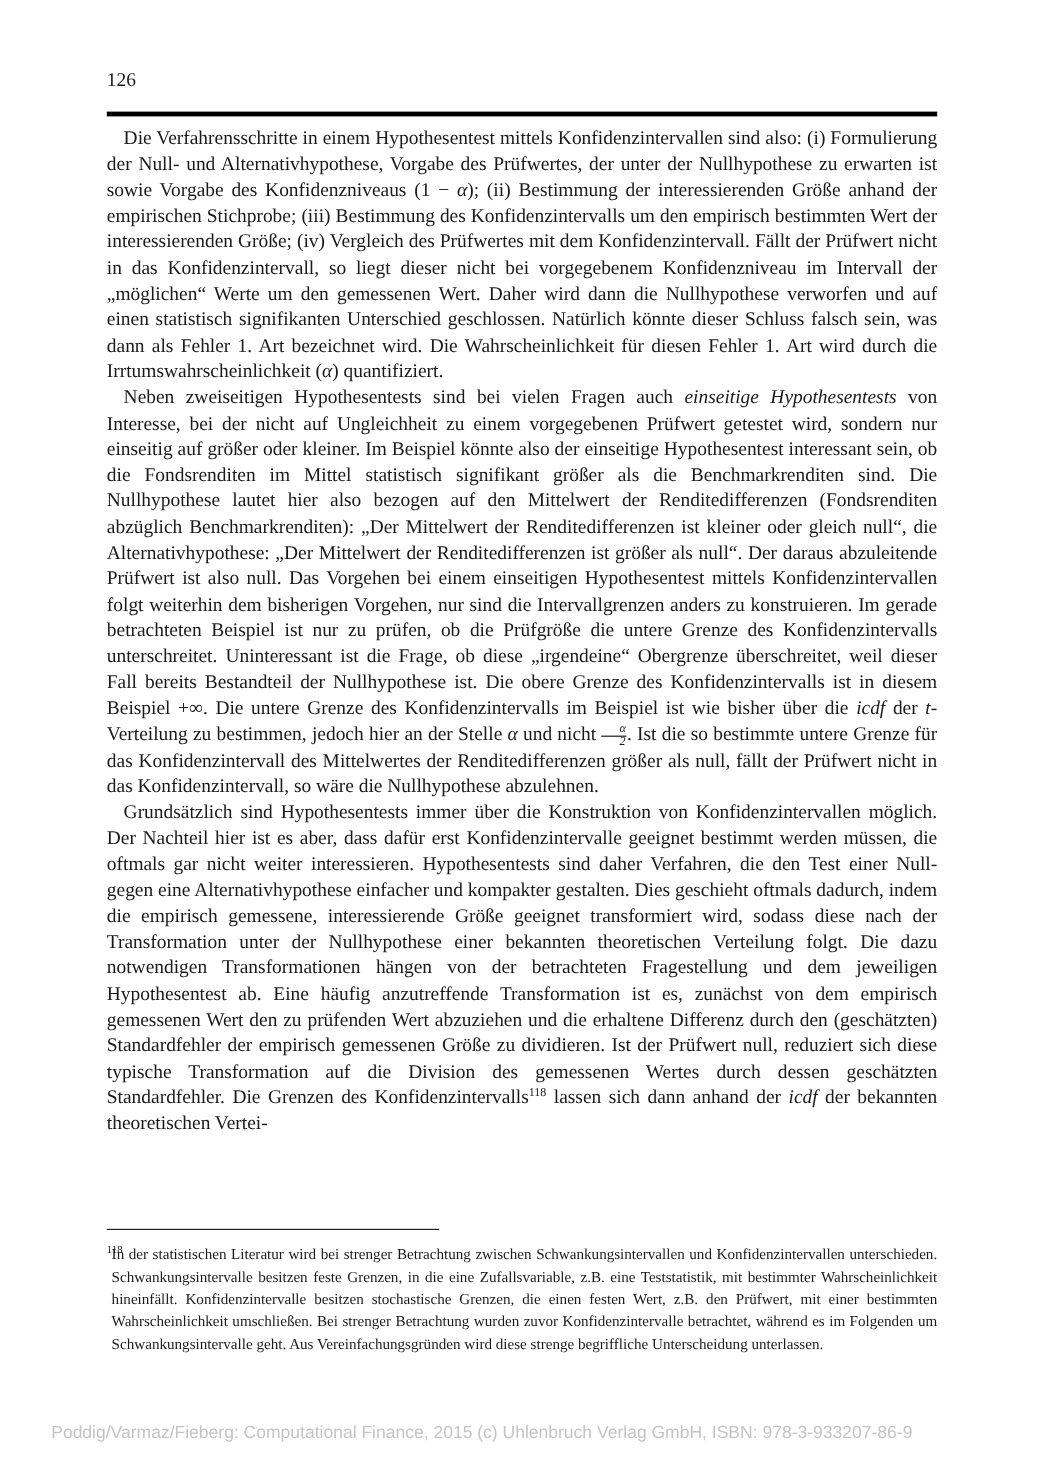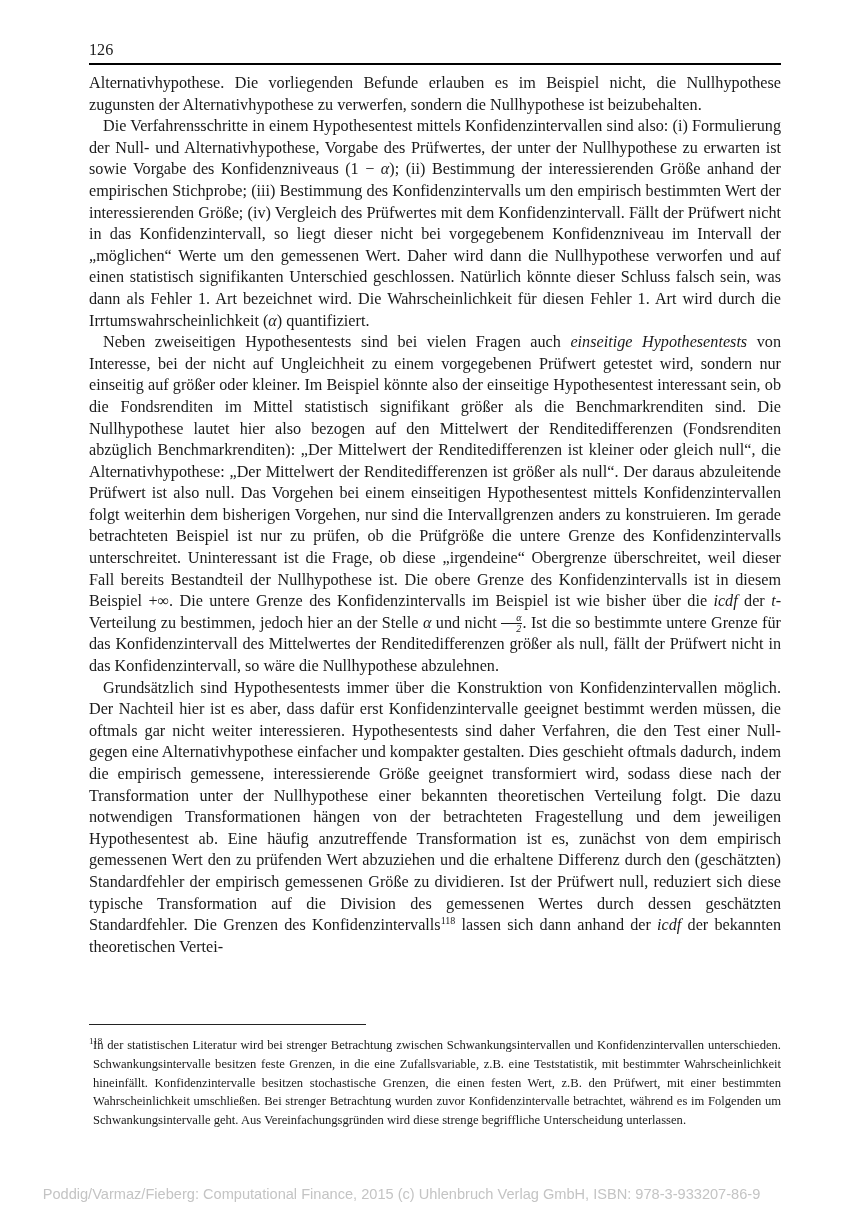--- a/index.html
+++ b/index.html
@@ -4,22 +4,23 @@
 <style>
   html, body { margin: 0; padding: 0; background: #ffffff; }
   body {
     width: 867px; height: 1227px; position: relative; overflow: hidden;
     font-family: "Liberation Serif", "DejaVu Serif", serif;
     color: #1a1a1a;
   }
   .page { position: absolute; left: 89px; top: 40px; width: 692px; }
   .running-head {
     display: flex; justify-content: space-between; align-items: baseline;
-    font-size: 16.2px; line-height: 20px; padding-bottom: 3px;
-    border-bottom: 2px solid #000000;
+    font-size: 16.2px; line-height: 20px; padding-bottom: 16px;
+    border-bottom: 4px solid #000000;
+    margin-top: 17px;
   }
   .body-text { margin-top: 8px; font-size: 16.2px; line-height: 21.6px; text-align: justify; hyphens: manual; }
   .body-text p { margin: 0; text-indent: 0; }
   .body-text p.indent { text-indent: 14px; }
   .body-text p.first { text-indent: 0; }
   em { font-style: italic; }
   .math { font-style: italic; }
   sup { font-size: 10px; line-height: 0; vertical-align: 6px; }
   .frac { display: inline-block; vertical-align: -4px; text-align: center; font-size: 10px; line-height: 10px; font-style: italic; }
   .frac span { display: block; }
@@ -35,21 +36,20 @@
 </style>
 </head>
 <body>
 
 <div class="page">
   <div class="running-head">
     <span>126</span>
   </div>
 
   <div class="body-text">
-    <p class="first"><span>Alternativhypothese. Die vorliegenden Befunde erlauben es im Beispiel nicht, die Nullhypothese zugunsten der Alternativhypothese zu verwerfen, sondern die Nullhypothese ist beizubehalten.</span></p>
     <p class="indent"><span>Die Verfahrensschritte in einem Hypothesentest mittels Konfidenzintervallen sind also: (i) Formulierung der Null- und Alternativhypothese, Vorgabe des Prüfwertes, der unter der Null­hypothese zu erwarten ist sowie Vorgabe des Konfidenzniveaus (1 − </span><span class="math">α</span><span>); (ii) Bestimmung der interessierenden Größe anhand der empirischen Stichprobe; (iii) Bestimmung des Konfidenzinter­valls um den empirisch bestimmten Wert der interessierenden Größe; (iv) Vergleich des Prüfwertes mit dem Konfidenzintervall. Fällt der Prüfwert nicht in das Konfidenzintervall, so liegt dieser nicht bei vorgegebenem Konfidenzniveau im Intervall der „möglichen“ Werte um den gemessenen Wert. Daher wird dann die Nullhypothese verworfen und auf einen statistisch signifikanten Unterschied geschlossen. Natürlich könnte dieser Schluss falsch sein, was dann als Fehler 1. Art bezeichnet wird. Die Wahrscheinlichkeit für diesen Fehler 1. Art wird durch die Irrtumswahrscheinlichkeit (</span><span class="math">α</span><span>) quantifiziert.</span></p>
     <p class="indent"><span>Neben zweiseitigen Hypothesentests sind bei vielen Fragen auch </span><em>einseitige Hypothesentests</em><span> von Interesse, bei der nicht auf Ungleichheit zu einem vorgegebenen Prüfwert getestet wird, son­dern nur einseitig auf größer oder kleiner. Im Beispiel könnte also der einseitige Hypothesentest interessant sein, ob die Fondsrenditen im Mittel statistisch signifikant größer als die Benchmarkren­diten sind. Die Nullhypothese lautet hier also bezogen auf den Mittelwert der Renditedifferenzen (Fondsrenditen abzüglich Benchmarkrenditen): „Der Mittelwert der Renditedifferenzen ist kleiner oder gleich null“, die Alternativhypothese: „Der Mittelwert der Renditedifferenzen ist größer als null“. Der daraus abzuleitende Prüfwert ist also null. Das Vorgehen bei einem einseitigen Hypothesentest mittels Konfidenzintervallen folgt weiterhin dem bisherigen Vorgehen, nur sind die Intervallgrenzen anders zu konstruieren. Im gerade betrachteten Beispiel ist nur zu prüfen, ob die Prüfgröße die untere Grenze des Konfidenzintervalls unterschreitet. Uninteressant ist die Frage, ob diese „irgendeine“ Obergrenze überschreitet, weil dieser Fall bereits Bestandteil der Nullhypothese ist. Die obere Grenze des Konfidenzintervalls ist in diesem Beispiel +∞. Die untere Grenze des Konfidenzintervalls im Beispiel ist wie bisher über die </span><span class="math">icdf</span><span> der </span><span class="math">t</span><span>-Verteilung zu bestimmen, jedoch hier an der Stelle </span><span class="math">α</span><span> und nicht </span><span class="frac"><span class="num">α</span><span>2</span></span><span>. Ist die so bestimmte untere Grenze für das Konfidenzintervall des Mittelwertes der Renditedifferenzen größer als null, fällt der Prüfwert nicht in das Konfidenzintervall, so wäre die Nullhypothese abzulehnen.</span></p>
     <p class="indent"><span>Grundsätzlich sind Hypothesentests immer über die Konstruktion von Konfidenzintervallen möglich. Der Nachteil hier ist es aber, dass dafür erst Konfidenzintervalle geeignet bestimmt werden müssen, die oftmals gar nicht weiter interessieren. Hypothesentests sind daher Verfah­ren, die den Test einer Null- gegen eine Alternativhypothese einfacher und kompakter gestalten. Dies geschieht oftmals dadurch, indem die empirisch gemessene, interessierende Größe geeignet transformiert wird, sodass diese nach der Transformation unter der Nullhypothese einer bekann­ten theoretischen Verteilung folgt. Die dazu notwendigen Transformationen hängen von der betrachteten Fragestellung und dem jeweiligen Hypothesentest ab. Eine häufig anzutreffende Transformation ist es, zunächst von dem empirisch gemessenen Wert den zu prüfenden Wert abzuziehen und die erhaltene Differenz durch den (geschätzten) Standardfehler der empirisch ge­messenen Größe zu dividieren. Ist der Prüfwert null, reduziert sich diese typische Transformation auf die Division des gemessenen Wertes durch dessen geschätzten Standardfehler. Die Grenzen des Konfidenzintervalls</span><sup>118</sup><span> lassen sich dann anhand der </span><span class="math">icdf</span><span> der bekannten theoretischen Vertei-</span></p>
   </div>
 </div>
 
 <div class="footnote-rule"></div>
 <div class="footnote">
   <span class="fn-mark">118</span>
   <div class="fn-text">In der statistischen Literatur wird bei strenger Betrachtung zwischen Schwankungsintervallen und Konfidenzintervallen unterschieden. Schwankungsintervalle besitzen feste Grenzen, in die eine Zufallsvariable, z.B. eine Teststatistik, mit bestimmter Wahrscheinlichkeit hineinfällt. Konfidenzintervalle besitzen stochastische Grenzen, die einen festen Wert, z.B. den Prüfwert, mit einer bestimmten Wahrscheinlichkeit umschließen. Bei strenger Betrachtung wurden zuvor Konfidenzintervalle betrachtet, während es im Folgenden um Schwankungsintervalle geht. Aus Vereinfachungsgründen wird diese strenge begriffliche Unterscheidung unterlassen.</div>

